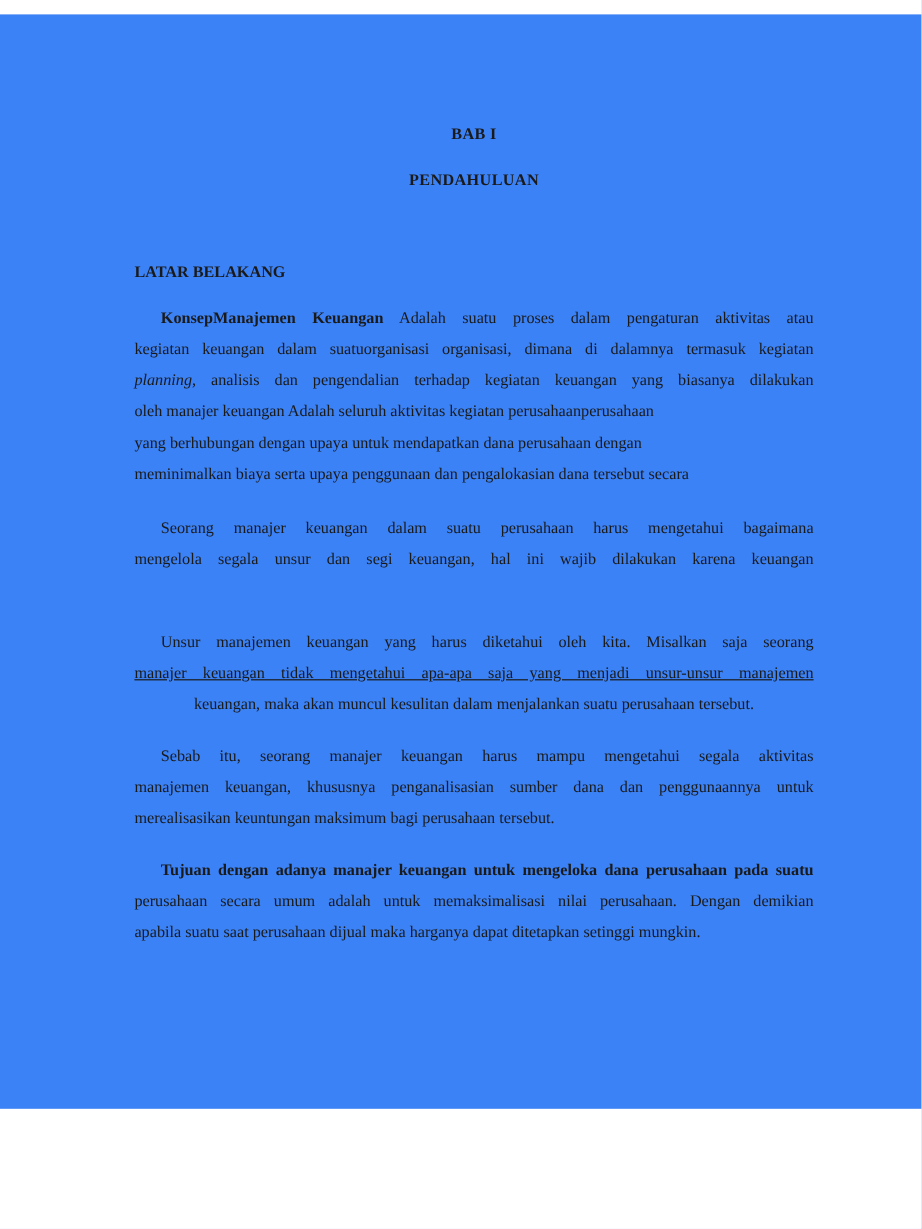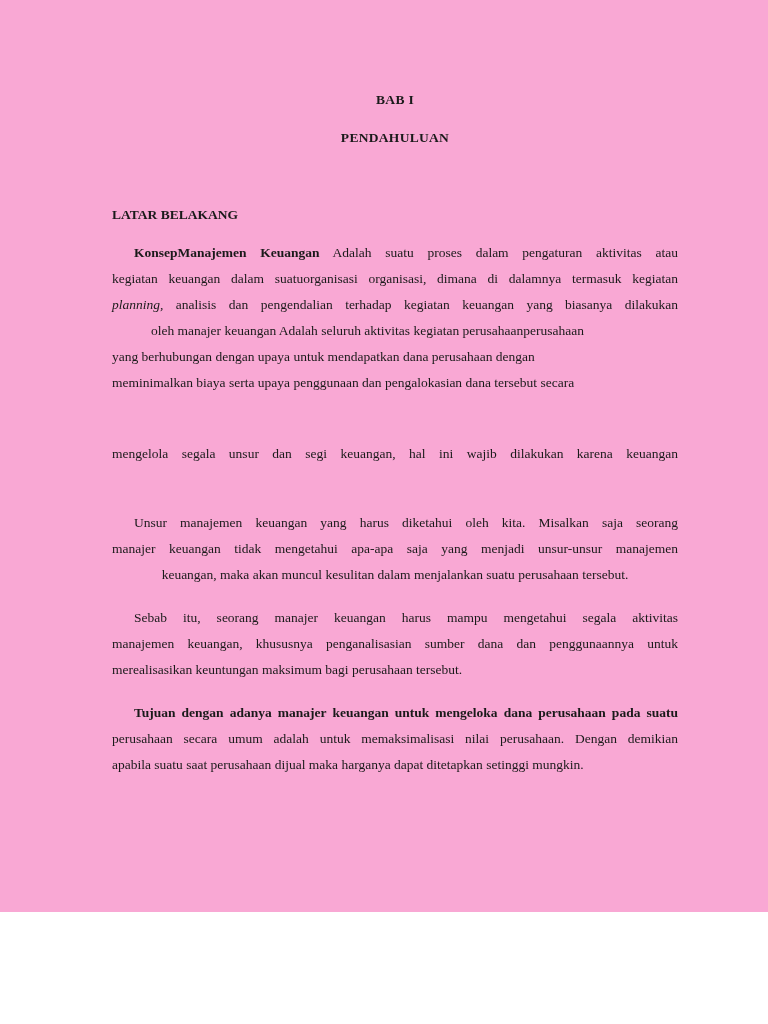--- a/index.html
+++ b/index.html
@@ -1,45 +1,46 @@
 <!DOCTYPE html>
 <html><head>
 <meta charset="utf-8">
 <style>
   html, body { margin: 0; padding: 0; background: #ffffff; }
   body { width: 768px; height: 1024px; position: relative; overflow: hidden;
          font-family: "Liberation Serif", "DejaVu Serif", serif; color: #1a1a1a; }
-  .page { position: absolute; left: 0; top: 0; width: 768px; height: 912px; background: #f9a8d4; }
+  .page { position: absolute; left: 0; top: 12px; width: 768px; height: 912px; background: #3b82f6; }
   .center { position: absolute; left: 0; width: 790px; text-align: center; font-weight: bold; font-size: 13.5px; letter-spacing: 0.3px; }
   .heading { position: absolute; left: 112px; font-weight: bold; font-size: 13.5px; }
   .line { position: absolute; left: 112px; width: 566px; font-size: 13.5px; white-space: nowrap; }
   .j { text-align: justify; text-align-last: justify; }
   .indent { left: 134px; width: 544px; }
   b { font-weight: bold; }
   i { font-style: italic; }
 </style>
 </head>
 <body>
 
 <div class="page">
   <div class="center" style="top:92px;">BAB I</div>
   <div class="center" style="top:130px;">PENDAHULUAN</div>
   <div class="heading" style="top:207px;">LATAR BELAKANG</div>
 
   <div class="line indent j" style="top:245px;"><b>KonsepManajemen Keuangan</b><span> Adalah suatu proses dalam pengaturan aktivitas atau</span></div>
   <div class="line j" style="top:271px;font-family:Liberation Serif, serif;">kegiatan keuangan dalam suatuorganisasi organisasi, dimana di dalamnya termasuk kegiatan</div>
   <div class="line j" style="top:297px;"><i>planning,</i><span> analisis dan pengendalian terhadap kegiatan keuangan yang biasanya dilakukan</span></div>
-  <div class="line" style="top:323px;margin-left:39px;">oleh manajer keuangan Adalah seluruh aktivitas kegiatan perusahaanperusahaan</div>
+  <div class="line" style="top:323px;">oleh manajer keuangan Adalah seluruh aktivitas kegiatan perusahaanperusahaan</div>
   <div class="line" style="top:349px;">yang berhubungan dengan upaya untuk mendapatkan dana perusahaan dengan</div>
   <div class="line" style="top:375px;">meminimalkan biaya serta upaya penggunaan dan pengalokasian dana tersebut secara</div>
 
+  <div class="line indent j" style="top:420px;">Seorang manajer keuangan dalam suatu perusahaan harus mengetahui bagaimana</div>
   <div class="line j" style="top:446px;">mengelola segala unsur dan segi keuangan, hal ini wajib dilakukan karena keuangan</div>
 
   <div class="line indent j" style="top:515px;">Unsur manajemen keuangan yang harus diketahui oleh kita. Misalkan saja seorang</div>
-  <div class="line j" style="top:541px;">manajer keuangan tidak mengetahui apa-apa saja yang menjadi unsur-unsur manajemen</div>
+  <div class="line j" style="top:541px;text-decoration:underline;">manajer keuangan tidak mengetahui apa-apa saja yang menjadi unsur-unsur manajemen</div>
   <div class="line" style="top:567px;text-align:center;">keuangan, maka akan muncul kesulitan dalam menjalankan suatu perusahaan tersebut.</div>
 
   <div class="line indent j" style="top:610px;">Sebab itu, seorang manajer keuangan harus mampu mengetahui segala aktivitas</div>
   <div class="line j" style="top:636px;">manajemen keuangan, khususnya penganalisasian sumber dana dan penggunaannya untuk</div>
   <div class="line" style="top:662px;font-family:Liberation Serif, serif;">merealisasikan keuntungan maksimum bagi perusahaan tersebut.</div>
 
   <div class="line indent j" style="top:705px;font-weight:bold;">Tujuan dengan adanya manajer keuangan untuk mengeloka dana perusahaan pada suatu</div>
   <div class="line j" style="top:731px;">perusahaan secara umum adalah untuk memaksimalisasi nilai perusahaan. Dengan demikian</div>
   <div class="line" style="top:757px;">apabila suatu saat perusahaan dijual maka harganya dapat ditetapkan setinggi mungkin.</div>
 </div>

